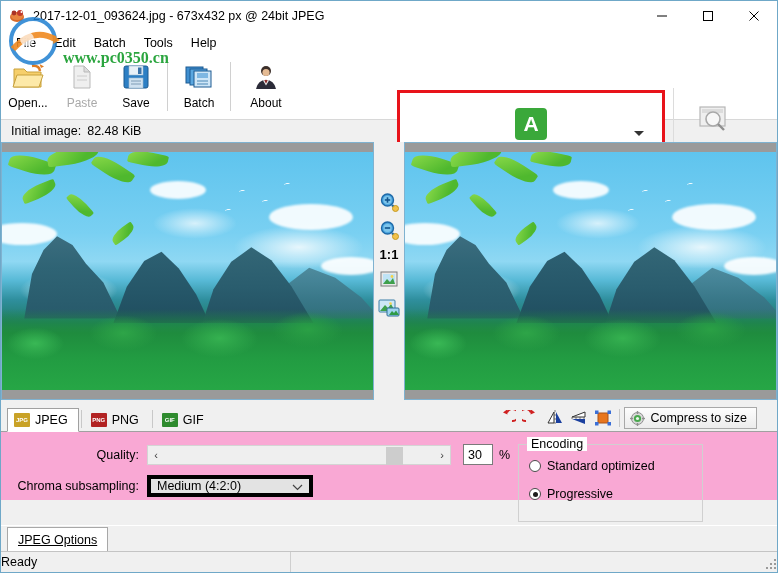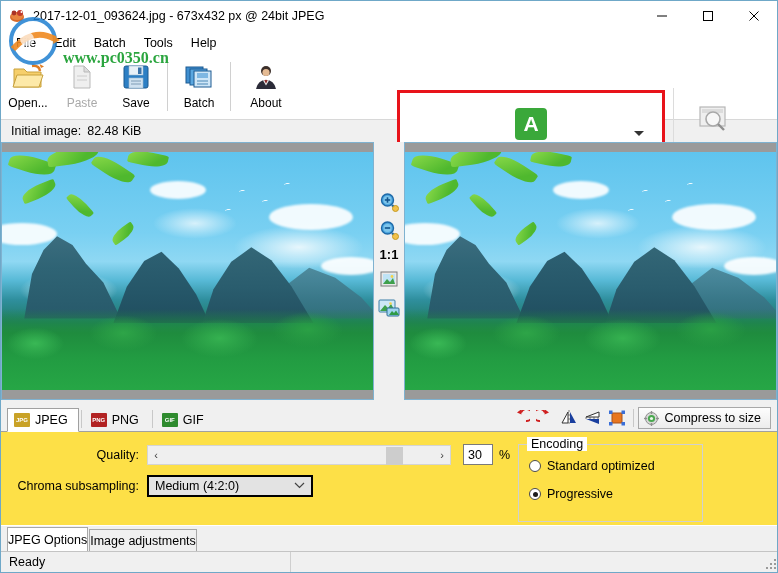--- a/index.html
+++ b/index.html
@@ -286,43 +286,43 @@
     margin-right: 5px;
     border-radius: 1px;
     display: flex; align-items: center; justify-content: center;
     font-size: 6px; color: #fff; font-weight: bold;
     font-family: "Liberation Sans", sans-serif;
   }
   .fmt-sep { width: 1px; height: 18px; background: #c8c8c8; margin: 0 2px 3px 2px; align-self: flex-end; }
 
   .right-tools {
     position: absolute;
-    right: 6px; bottom: 2px;
+    right: 20px; bottom: 2px;
     display: flex; align-items: center;
   }
   .rt-btn {
     width: 24px; height: 22px;
     display: flex; align-items: center; justify-content: center;
   }
   .rt-sep { width: 1px; height: 18px; background: #c8c8c8; margin: 0 4px; }
   .compress-btn {
     height: 22px;
     border: 1px solid #a8a8a8;
     background: linear-gradient(to bottom,#fdfdfd,#ececec);
     display: flex; align-items: center;
     padding: 0 9px 0 5px;
     font-size: 12.5px;
   }
   .compress-btn .ci { margin-right: 5px; display: flex; }
 
   
   .options {
     position: relative;
-    height: 94px;
-    background: #fde047;
+    height: 68px;
+    background: #f9a8d4;
     padding-top: 12px;
   }
   .opt-row {
     display: flex;
     align-items: center;
     margin-bottom: 10px;
   }
   .opt-label {
     width: 146px;
     text-align: right;
@@ -350,22 +350,22 @@
     background: #fff;
     margin-left: 12px;
     display: flex; align-items: center;
     padding-left: 4px;
     font-size: 12.5px;
   }
   .pct { margin-left: 6px; font-size: 12.5px; }
   .combo {
     width: 166px; height: 22px;
     background: #e3e3e3;
-    border: 2px solid #000000;
-    display: flex; align-items: center; justify-content: space-between;
+    border: 4px solid #000000;
+    display: flex; align-items: flex-end; justify-content: space-between;
     padding: 0 6px;
     font-size: 12.5px;
   }
   .combo .chev { font-size: 9px; color: #444; }
 
   .groupbox {
     position: absolute;
     left: 517px; top: 12px;
     width: 185px; height: 78px;
     border: 1px solid #d0d0d0;
@@ -402,45 +402,46 @@
     left: 0; bottom: 21px;
     width: 778px; height: 26px;
     background: #f0f0f0;
     display: flex;
     align-items: flex-end;
     padding-left: 6px;
     border-top: 1px solid #ffffff;
   }
   .btab {
     height: 22px;
-    padding: 0 0;
+    padding: 0 10px;
     font-size: 12.5px;
     display: flex; align-items: center;
     background: #f0f0f0;
     border: 1px solid #a8a8a8;
     border-bottom: none;
     margin-right: 1px;
+    text-decoration: underline;
   }
   .btab.active {
     background: #ffffff;
     height: 24px;
   }
 
   
   .statusbar {
     position: absolute;
     left: 0; bottom: 0;
     width: 778px; height: 21px;
     background: #f0f0f0;
     border-top: 1px solid #c4c4c4;
     display: flex;
     align-items: center;
     font-size: 12.5px;
   }
-  .sb-cell { padding-left: 8px; display: flex; align-items: center; height: 21px; }
+  .sb-cell { display: flex; align-items: center; height: 21px; }
   .sb-1 { width: 290px; border-right: 1px solid #cfcfcf; }
   .sb-2 { width: 220px; border-right: 1px solid #cfcfcf; }
   .sb-3 { flex: 1; }
   .grip {
     position: absolute;
     right: 3px; bottom: 3px;
     width: 12px; height: 12px;
   }
   .grip i {
     position: absolute;
@@ -827,21 +828,20 @@
       </div>
       <div class="radio-row">
         <span class="radio on"></span>
         <span>Progressive</span>
       </div>
     </div>
   </div>
 
   <div class="bottom-tabs">
     <div class="btab active">JPEG Options</div>
-    <div class="btab">Image adjustments</div>
   </div>
 
   <div class="statusbar">
     <div class="sb-cell sb-1">Ready</div>
     <div class="sb-cell sb-3"></div>
     <div class="grip">
       <i style="right:0;bottom:0;"></i>
         <i style="right:4px;bottom:0;"></i>
         <i style="right:8px;bottom:0;"></i>
       <i style="right:0;bottom:4px;"></i>

